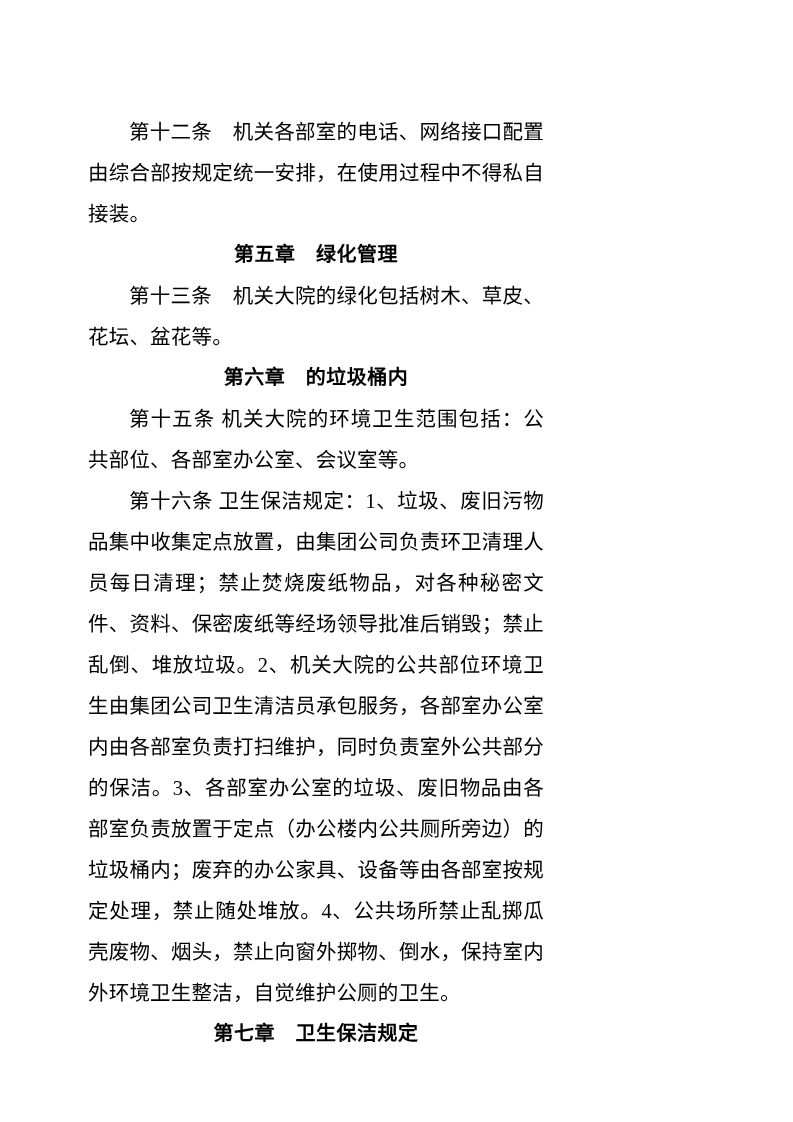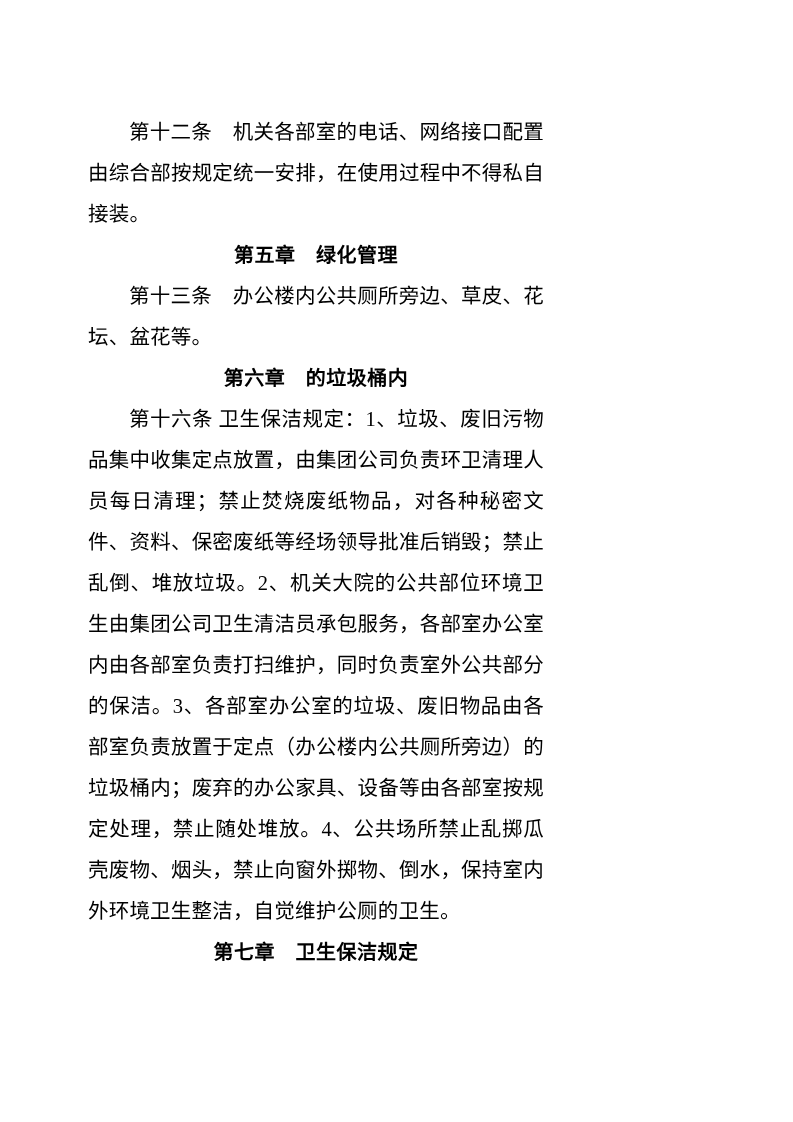--- a/index.html
+++ b/index.html
@@ -32,39 +32,40 @@
   p.para {
     margin: 0;
     text-indent: 2em;
     font-family: "Liberation Serif", "DejaVu Serif", serif;
   }
   p.heading {
     margin: 0;
     text-align: center;
     text-indent: 0;
     font-weight: bold;
-    font-family: Liberation Sans, sans-serif;
+    font-family: Liberation Mono, monospace;
     font-size: 20px;
     letter-spacing: 0.5px;
   }
 </style>
 </head>
 <body>
 
 <div class="page">
   <div class="doc-body">
 
     <p class="para">第十二条　机关各部室的电话、网络接口配置由综合部按规定统一安排，在使用过程中不得私自接装。</p>
 
     <p class="heading">第五章　绿化管理</p>
 
-    <p class="para">第十三条　办公楼内公共厕所旁边、草皮、花坛、盆花等。</p>
+    <p class="para">第十三条　机关大院的绿化包括树木、草皮、花坛、盆花等。</p>
 
 
     <p class="heading">第六章　的垃圾桶内</p>
 
+    <p class="para">第十五条 机关大院的环境卫生范围包括：公共部位、各部室办公室、会议室等。</p>
 
     <p class="para">第十六条 卫生保洁规定：1、垃圾、废旧污物品集中收集定点放置，由集团公司负责环卫清理人员每日清理；禁止焚烧废纸物品，对各种秘密文件、资料、保密废纸等经场领导批准后销毁；禁止乱倒、堆放垃圾。2、机关大院的公共部位环境卫生由集团公司卫生清洁员承包服务，各部室办公室内由各部室负责打扫维护，同时负责室外公共部分的保洁。3、各部室办公室的垃圾、废旧物品由各部室负责放置于定点（办公楼内公共厕所旁边）的垃圾桶内；废弃的办公家具、设备等由各部室按规定处理，禁止随处堆放。4、公共场所禁止乱掷瓜壳废物、烟头，禁止向窗外掷物、倒水，保持室内外环境卫生整洁，自觉维护公厕的卫生。</p>
 
     <p class="heading">第七章　卫生保洁规定</p>
 
   </div>
 </div>
 
 </body></html>

